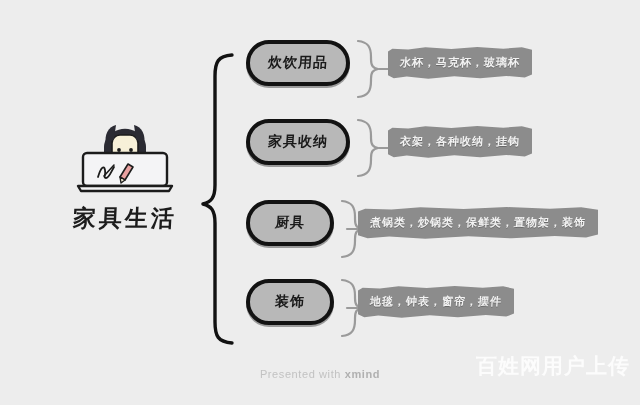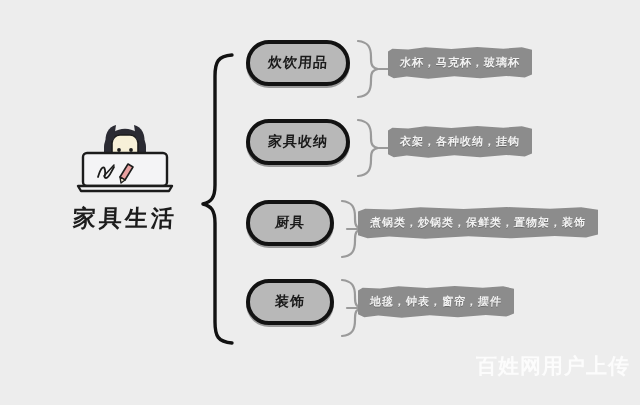--- a/index.html
+++ b/index.html
@@ -239,16 +239,19 @@
   <div class="detail detail-2">
     <span class="detail-text">衣架，各种收纳，挂钩</span>
   </div>
   <div class="detail detail-3">
     <span class="detail-text">煮锅类，炒锅类，保鲜类，置物架，装饰</span>
   </div>
   <div class="detail detail-4">
     <span class="detail-text">地毯，钟表，窗帘，摆件</span>
   </div>
 
+  <div class="footer">
+    <span>Presented with </span><b>xmind</b>
+  </div>
 
   <div class="watermark">百姓网用户上传</div>
 
 </div>
 
 </body></html>

